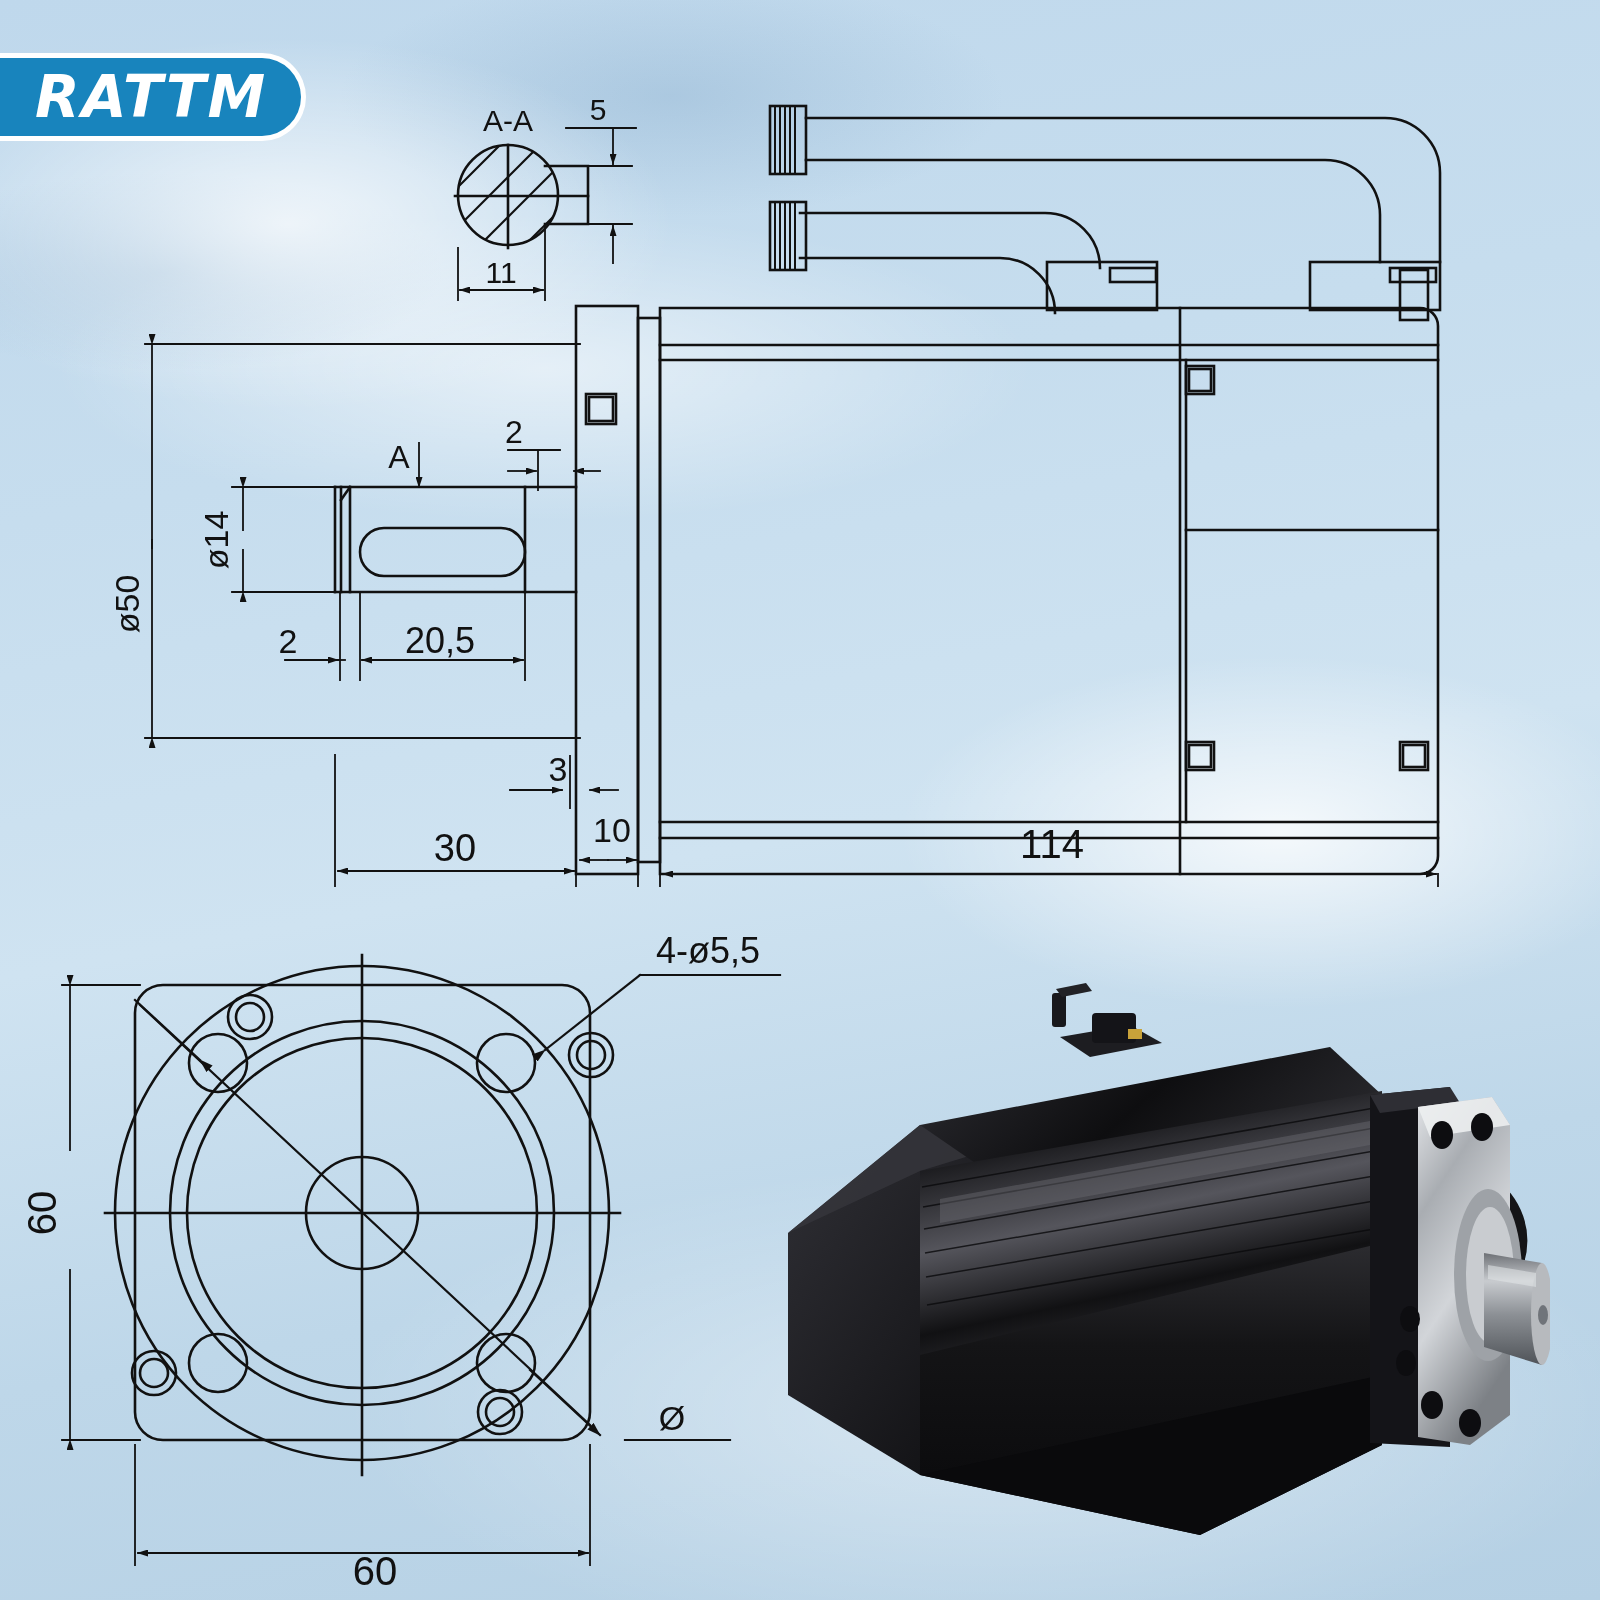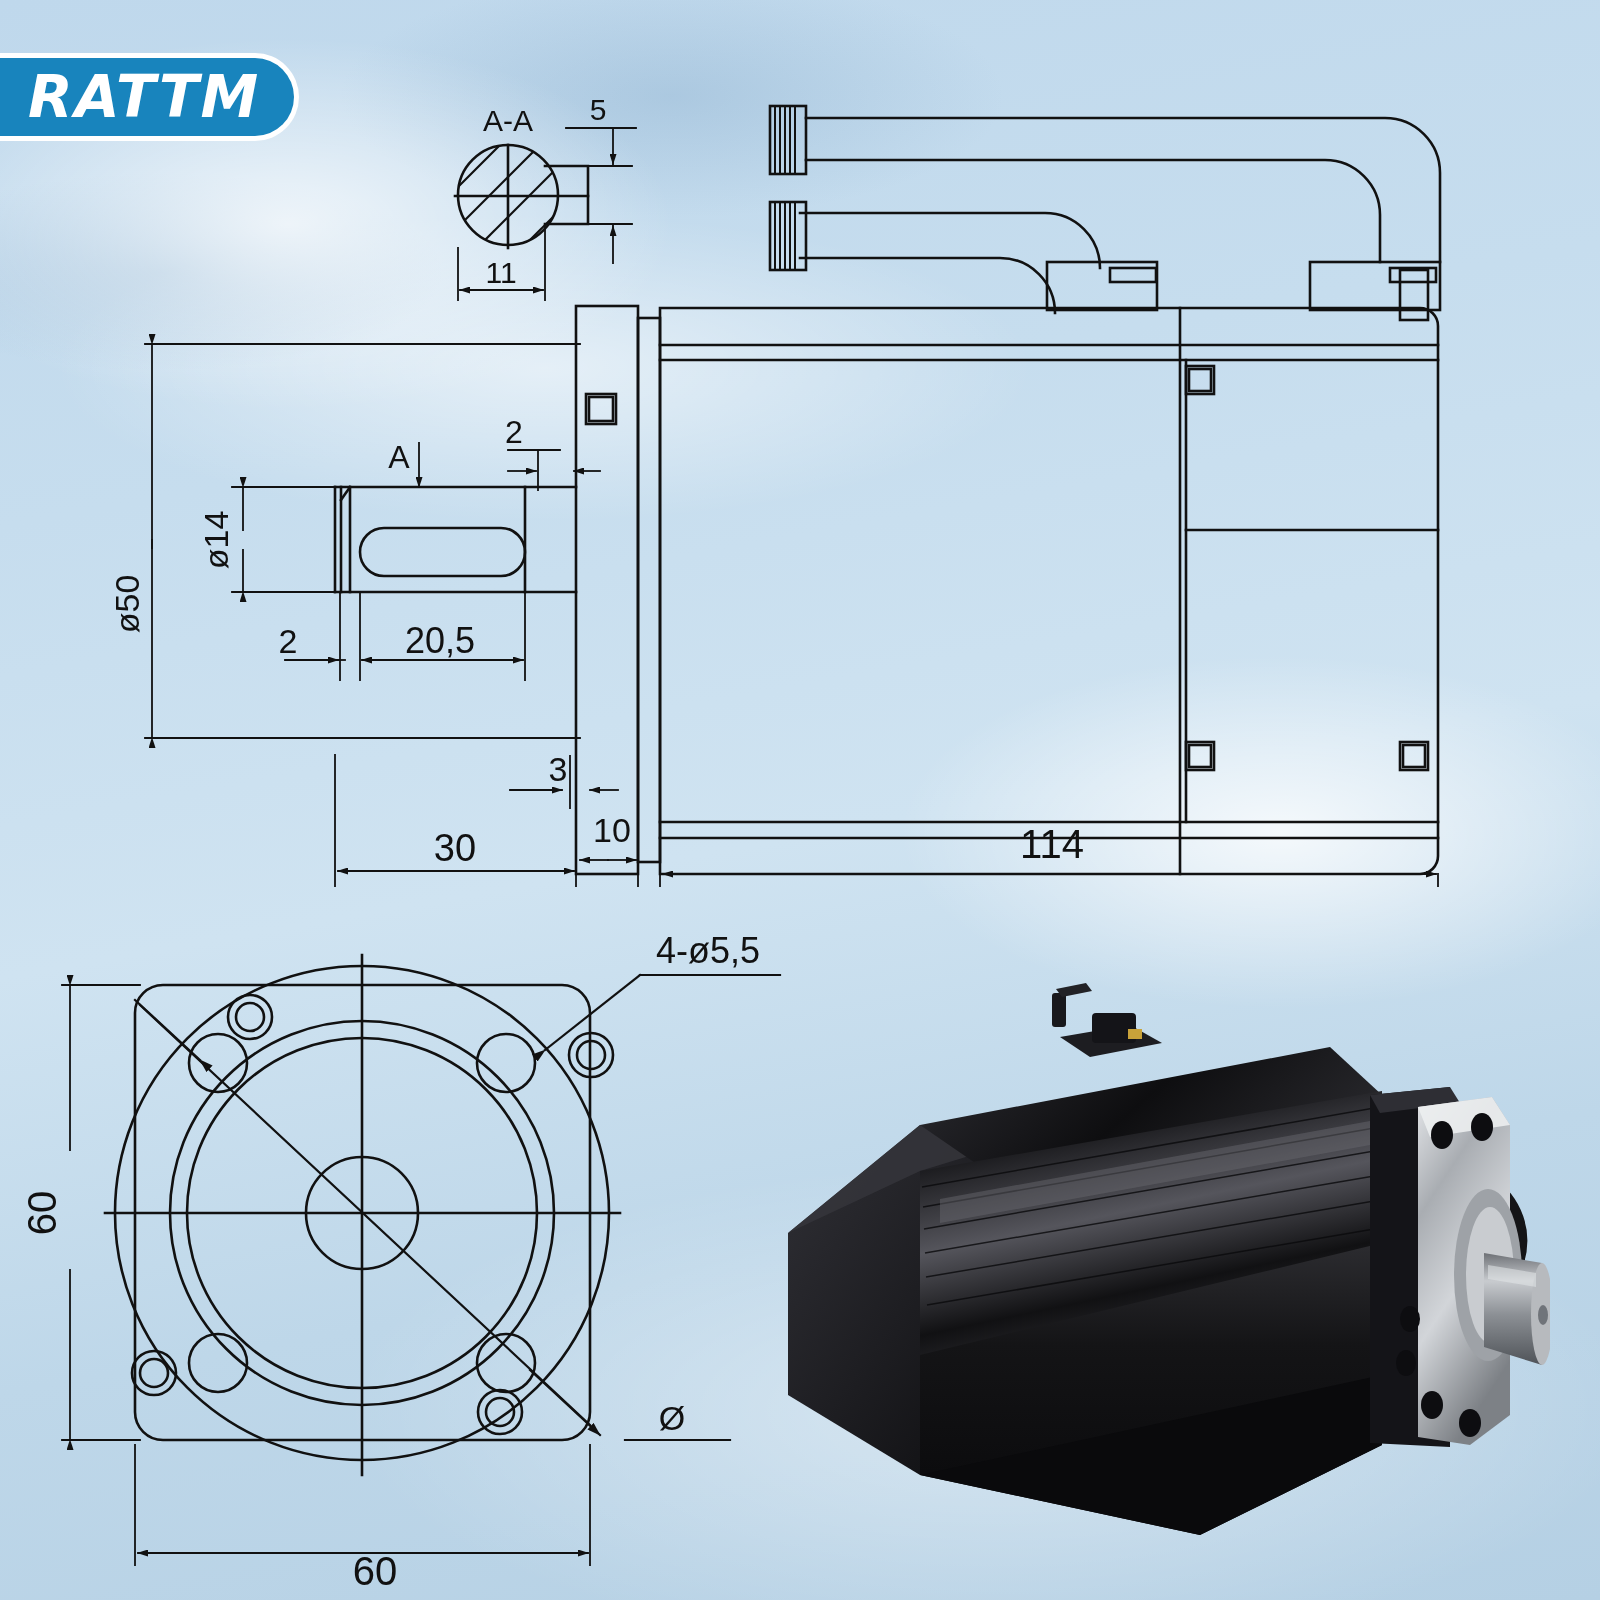--- a/index.html
+++ b/index.html
@@ -18,21 +18,21 @@
       radial-gradient(ellipse 900px 340px at 62% 88%, rgba(255,255,255,.42) 0%, rgba(255,255,255,0) 72%),
       linear-gradient(170deg, #bfd8ec 0%, #c6ddee 28%, #cfe3f1 52%, #bed7e9 74%, #b5d0e4 100%);
   }
 
   
   #logo{position:absolute;left:0;top:53px;height:88px;display:flex;align-items:center;}
   .logo-blue{
     background:#1884bd;color:#fff;height:88px;
     border-top-right-radius:46px;border-bottom-right-radius:46px;
     border:5px solid #fff;border-left:none;
-    display:flex;align-items:center;padding:0 34px 0 28px;
+    display:flex;align-items:center;padding:0 34px 0 35px;
     font-size:58px;font-weight:bold;font-style:italic;letter-spacing:2px;
     font-family:"DejaVu Sans",sans-serif;
     box-sizing:border-box;
   }
   .logo-red{
     color:#bf1414;font-size:64px;font-weight:bold;font-style:italic;
     font-family:"DejaVu Sans",sans-serif;letter-spacing:1px;
     margin-left:10px;
     -webkit-text-stroke:6px #fff;paint-order:stroke fill;
     text-shadow:0 0 2px #fff;

